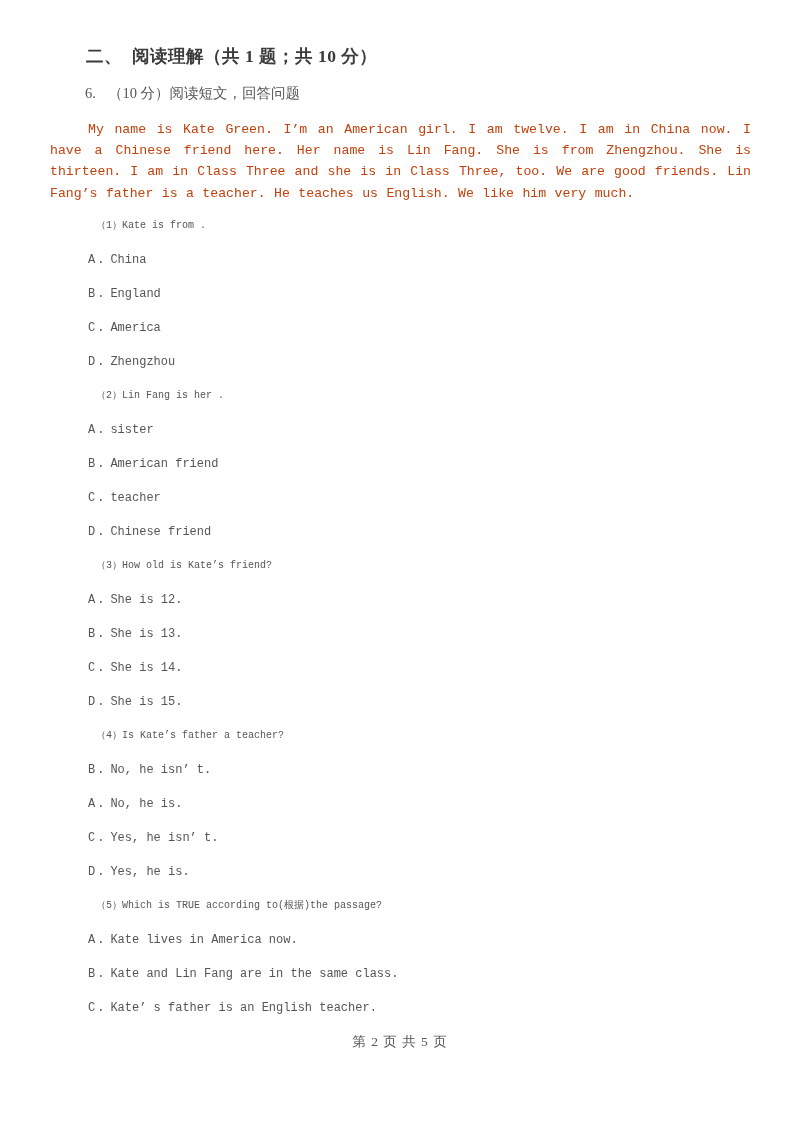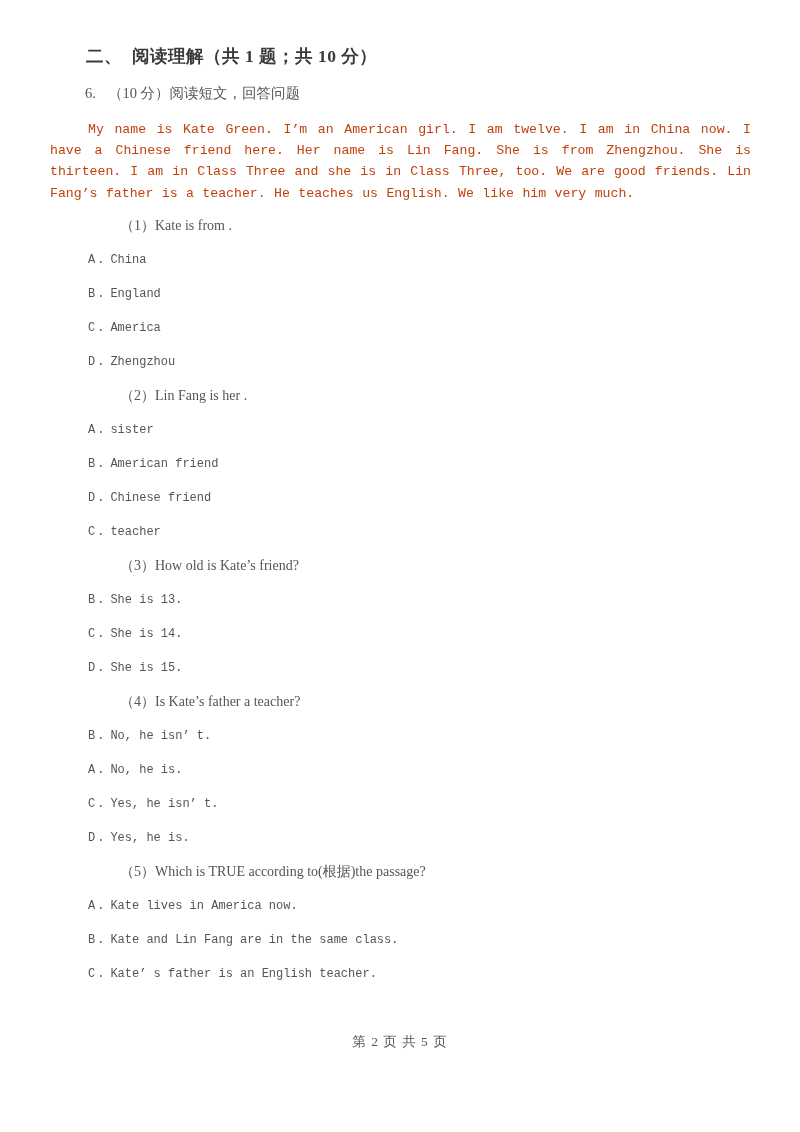--- a/index.html
+++ b/index.html
@@ -66,25 +66,25 @@
   }
 
   
   .items {
     position: absolute;
     left: 0;
     top: 215px;
     width: 800px;
   }
   .question-line {
-    margin-left: 120px;
+    margin-left: 96px;
     height: 34px;
     line-height: 22px;
-    font-family: Liberation Serif, serif;
-    font-size: 14px;
+    font-family: Liberation Mono, monospace;
+    font-size: 10px;
     color: #555;
     white-space: nowrap;
   }
   .option-line {
     margin-left: 88px;
     height: 34px;
     line-height: 22px;
     font-family: "Liberation Mono", "DejaVu Sans Mono", monospace;
     font-size: 12px;
     color: #555;
@@ -123,23 +123,24 @@
 
   <div class="items" id="items-root">
       <div class="question-line">（1）Kate is from   .</div>
       <div class="option-line"><span class="olabel">A</span><span class="odot">.</span><span>China</span></div>
       <div class="option-line"><span class="olabel">B</span><span class="odot">.</span><span>England</span></div>
       <div class="option-line"><span class="olabel">C</span><span class="odot">.</span><span>America</span></div>
       <div class="option-line"><span class="olabel">D</span><span class="odot">.</span><span>Zhengzhou</span></div>
       <div class="question-line">（2）Lin Fang is her   .</div>
       <div class="option-line"><span class="olabel">A</span><span class="odot">.</span><span>sister</span></div>
       <div class="option-line"><span class="olabel">B</span><span class="odot">.</span><span>American friend</span></div>
+      <div class="option-line"><span class="olabel">C</span><span class="odot">.</span><span>teacher</span></div>
       <div class="option-line"><span class="olabel">D</span><span class="odot">.</span><span>Chinese friend</span></div>
-      <div class="option-line"><span class="olabel">C</span><span class="odot">.</span><span>teacher</span></div>
       <div class="question-line">（3）How old is Kate’s friend?</div>
+      <div class="option-line"><span class="olabel">A</span><span class="odot">.</span><span>She is 12.</span></div>
       <div class="option-line"><span class="olabel">B</span><span class="odot">.</span><span>She is 13.</span></div>
       <div class="option-line"><span class="olabel">C</span><span class="odot">.</span><span>She is 14.</span></div>
       <div class="option-line"><span class="olabel">D</span><span class="odot">.</span><span>She is 15.</span></div>
       <div class="question-line">（4）Is Kate’s father a teacher?</div>
       <div class="option-line"><span class="olabel">B</span><span class="odot">.</span><span>No, he isn’ t.</span></div>
       <div class="option-line"><span class="olabel">A</span><span class="odot">.</span><span>No, he is.</span></div>
       <div class="option-line"><span class="olabel">C</span><span class="odot">.</span><span>Yes, he isn’ t.</span></div>
       <div class="option-line"><span class="olabel">D</span><span class="odot">.</span><span>Yes, he is.</span></div>
       <div class="question-line">（5）Which is TRUE according to(根据)the passage?</div>
       <div class="option-line"><span class="olabel">A</span><span class="odot">.</span><span>Kate lives in America now.</span></div>

